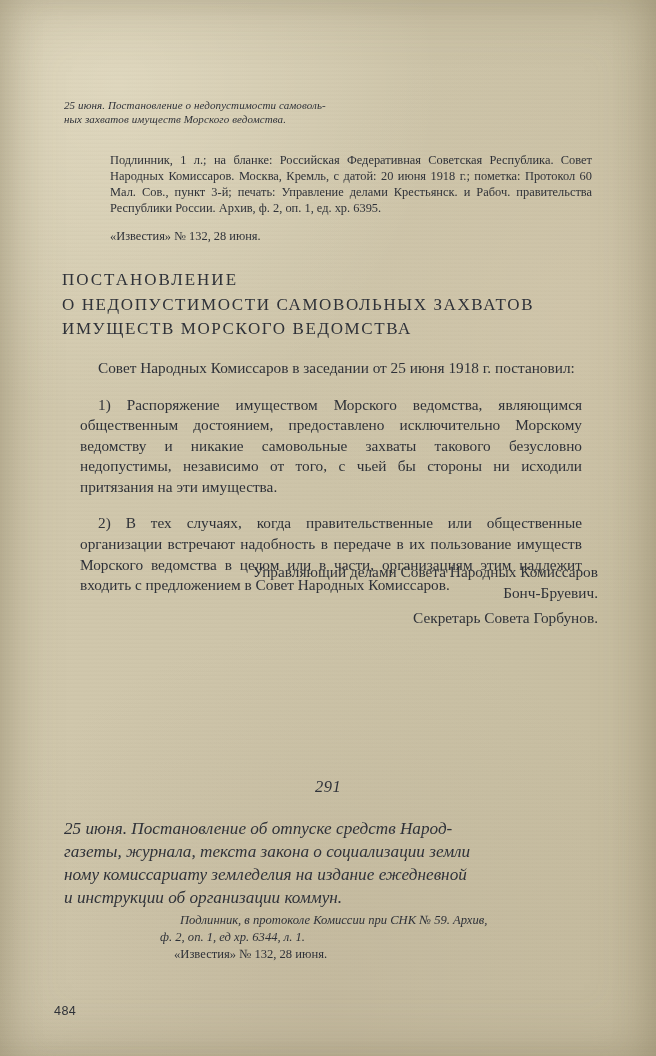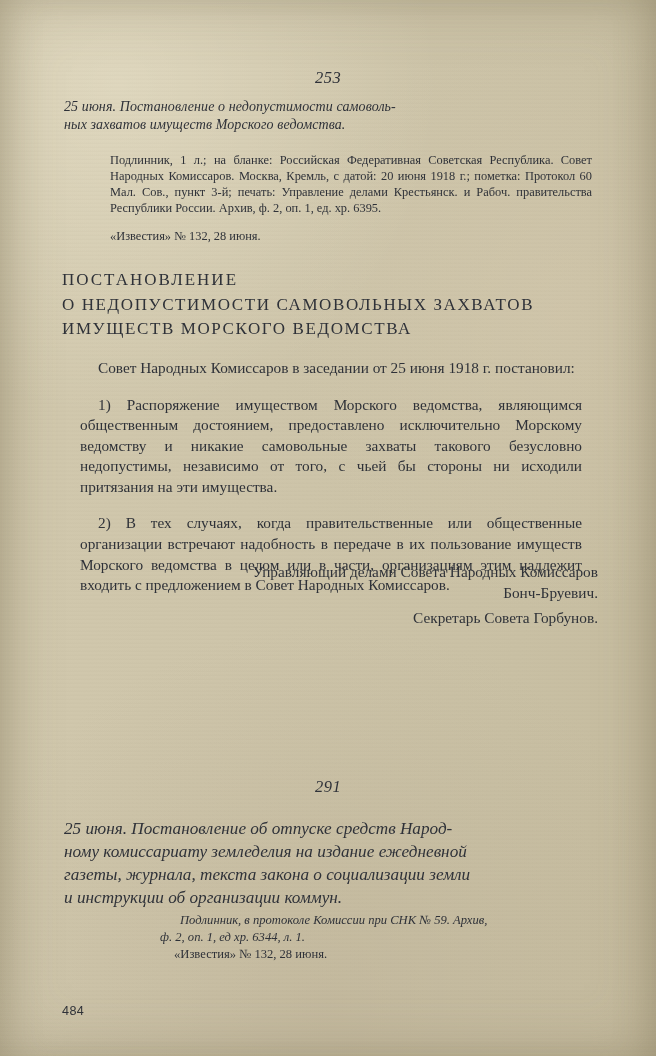--- a/index.html
+++ b/index.html
@@ -39,21 +39,21 @@
 
   .num-sec {
     text-align: center;
     font-style: italic;
     font-size: 16.5px;
     letter-spacing: 0.5px;
   }
 
   .doc-title {
     font-style: italic;
-    font-size: 14px;
+    font-size: 11px;
     line-height: 1.30;
     text-align: justify;
     text-align-last: left;
     letter-spacing: 0.1px;
   }
 
   .source {
     font-size: 12.4px;
     line-height: 1.30;
     text-align: justify;
@@ -102,21 +102,21 @@
   .doc-title2 {
     font-style: italic;
     font-size: 17.2px;
     line-height: 1.33;
     text-align: justify;
     text-align-last: left;
   }
 
   .folio {
     position: absolute;
-    left: 62px;
+    left: 54px;
     bottom: 38px;
     font-size: 12.6px;
     font-family: "Liberation Sans", sans-serif;
     letter-spacing: 0.4px;
   }
 
   
   .grain {
     position: absolute;
     inset: 0;
@@ -138,21 +138,20 @@
                 inset -28px 0 40px -28px rgba(120,108,80,0.30);
   }
 </style>
 </head>
 <body>
 
 <div class="paper"></div>
 
 <div class="page">
 
-  <div class="col num-sec" style="top:68px;">253</div>
 
   <div class="col doc-title" style="top:98px; left:64px; right:58px;">
     <div>25 июня. Постановление о недопустимости самоволь-</div>
     <div>ных захватов имуществ Морского ведомства.</div>
   </div>
 
   <div class="col source" style="top:152px; left:64px; right:60px;">Подлинник, 1 л.; на бланке: Российская Федеративная Советская Республика. Совет Народных Комиссаров. Москва, Кремль, с датой: 20 июня 1918 г.; пометка: Протокол 60 Мал. Сов., пункт 3-й; печать: Управление делами Крестьянск. и Рабоч. правительства Республики России. Архив, ф. 2, оп. 1, ед. хр. 6395.</div>
   <div class="col source-last" style="top:228px; left:64px;">«Известия» № 132, 28 июня.</div>
 
   <div class="col head-block" style="top:268px;">
@@ -173,22 +172,22 @@
       <div>Бонч-Бруевич.</div>
     </div>
     <div class="sig" style="margin-top:4px;">Секретарь Совета Горбунов.</div>
   </div>
 
 
   <div class="col num-sec" style="top:777px;">291</div>
 
   <div class="col doc-title2" style="top:818px; left:64px; right:56px;">
     <div>25 июня. Постановление об отпуске средств Народ-</div>
+    <div>газеты, журнала, текста закона о социализации земли</div>
     <div>ному комиссариату земледелия на издание ежедневной</div>
-    <div>газеты, журнала, текста закона о социализации земли</div>
     <div>и инструкции об организации коммун.</div>
   </div>
 
   <div class="col" style="top:912px; left:64px; right:58px; font-size:12.6px; line-height:1.36;">
     <div style="padding-left:116px; font-style:italic;">Подлинник, в протоколе Комиссии при СНК № 59. Архив,</div>
     <div style="padding-left:96px; font-style:italic;">ф. 2, оп. 1, ед хр. 6344, л. 1.</div>
     <div style="padding-left:110px;">«Известия» № 132, 28 июня.</div>
   </div>
 
   <div class="folio">484</div>

